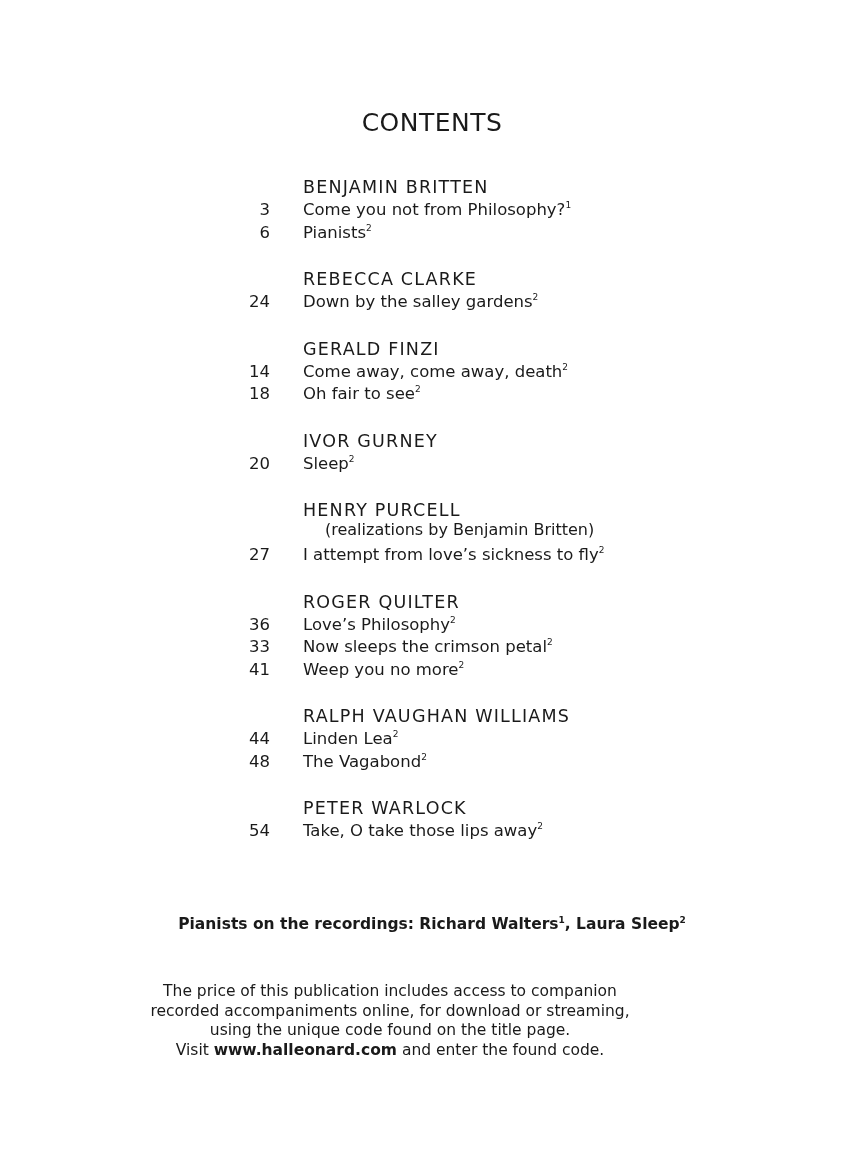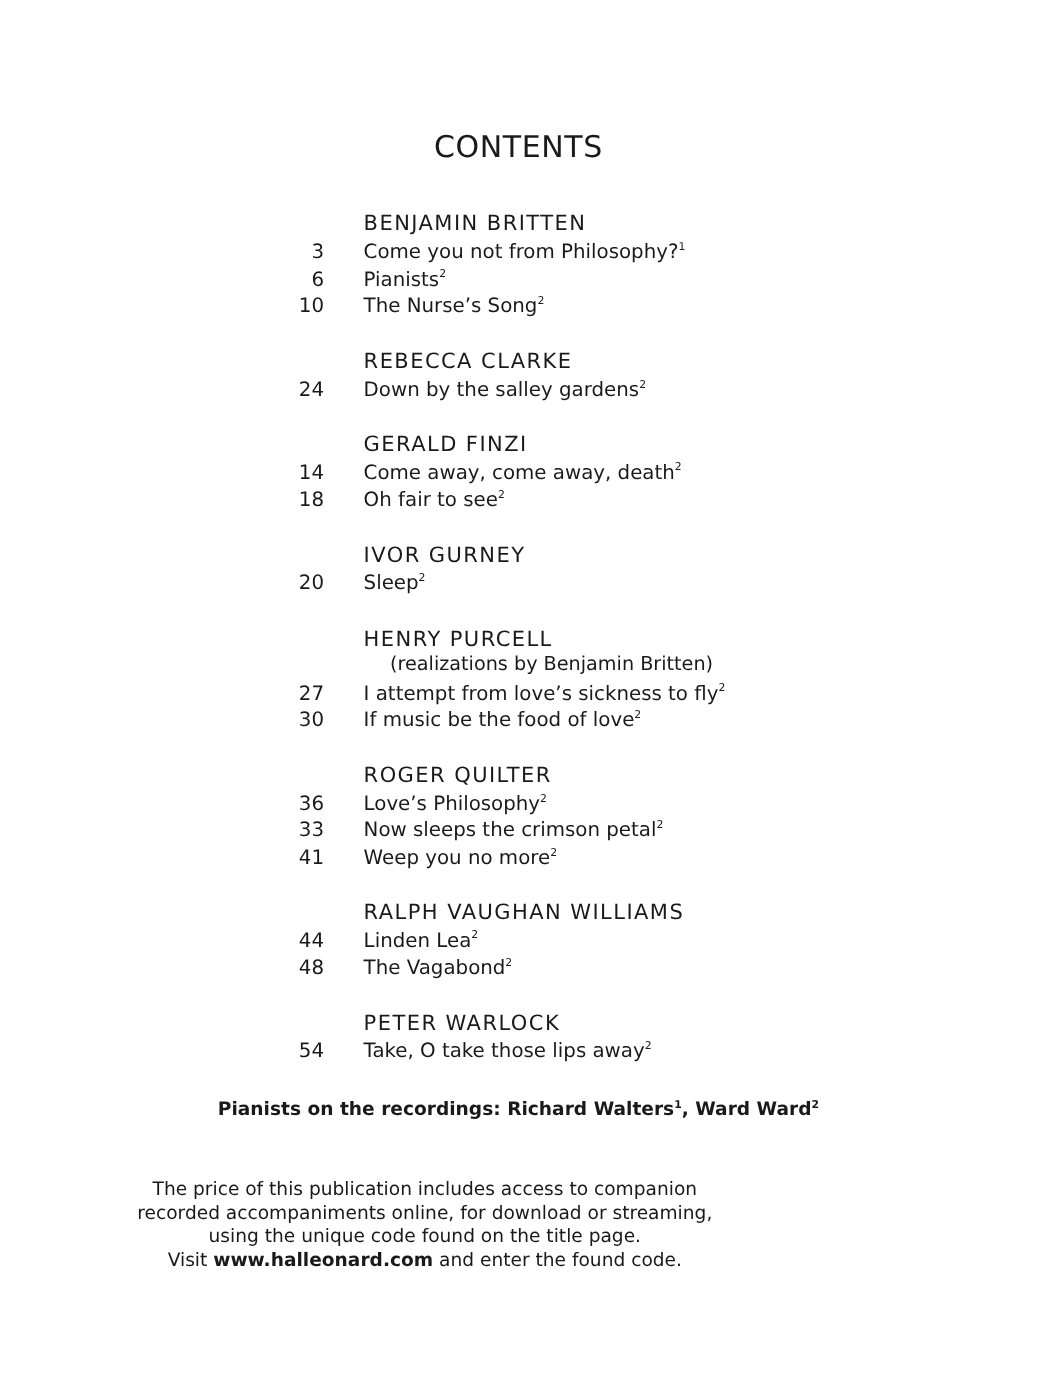--- a/index.html
+++ b/index.html
@@ -8,42 +8,38 @@
   .toc { position: absolute; top: 175px; left: 240px; width: 500px; }
   .section { margin-bottom: 23px; }
   .composer { margin-left: 63px; font-size: 17.5px; letter-spacing: 1.2px; line-height: 24px; height: 24px; font-weight: normal; }
   .note { margin-left: 85px; font-size: 16px; line-height: 16px; margin-bottom: 6px; }
   .row { display: flex; font-size: 16.5px; line-height: 22.5px; height: 22.5px; }
   .page { width: 30px; text-align: right; }
   .song { margin-left: 33px; white-space: nowrap; }
   .song sup { font-size: 9px; vertical-align: 7px; line-height: 0; }
   .pianists { position: absolute; top: 915px; left: 0; width: 864px; text-align: center; font-weight: bold; font-size: 15.5px; }
   .pianists sup { font-size: 9px; vertical-align: 6px; line-height: 0; }
-  .blurb { position: absolute; top: 982px; left: 0; width: 708px; text-align: center; font-size: 15.5px; line-height: 19.7px; }
+  .blurb { position: absolute; top: 982px; left: 0; width: 708px; text-align: center; font-size: 15.5px; line-height: 19.7px; padding-left: 36px; }
   .blurb b { font-weight: bold; text-align: center; }
 </style>
 </head>
 <body>
 
 <div class="title">CONTENTS</div>
 
 <div class="toc" id="toc">
     <div class="section">
       <div class="composer">BENJAMIN BRITTEN</div>
       <div class="row">
         <span class="page">3</span>
         <span class="song"><span>Come you not from Philosophy?</span><sup>1</sup></span>
       </div>
       <div class="row">
         <span class="page">6</span>
         <span class="song"><span>Pianists</span><sup>2</sup></span>
-      </div>
-      <div class="row">
-        <span class="page">10</span>
-        <span class="song"><span>The Nurse’s Song</span><sup>2</sup></span>
       </div>
     </div>
     <div class="section">
       <div class="composer">REBECCA CLARKE</div>
       <div class="row">
         <span class="page">24</span>
         <span class="song"><span>Down by the salley gardens</span><sup>2</sup></span>
       </div>
     </div>
     <div class="section">
@@ -63,24 +59,20 @@
         <span class="page">20</span>
         <span class="song"><span>Sleep</span><sup>2</sup></span>
       </div>
     </div>
     <div class="section">
       <div class="composer">HENRY PURCELL</div>
       <div class="note">(realizations by Benjamin Britten)</div>
       <div class="row">
         <span class="page">27</span>
         <span class="song"><span>I attempt from love’s sickness to fly</span><sup>2</sup></span>
-      </div>
-      <div class="row">
-        <span class="page">30</span>
-        <span class="song"><span>If music be the food of love</span><sup>2</sup></span>
       </div>
     </div>
     <div class="section">
       <div class="composer">ROGER QUILTER</div>
       <div class="row">
         <span class="page">36</span>
         <span class="song"><span>Love’s Philosophy</span><sup>2</sup></span>
       </div>
       <div class="row">
         <span class="page">33</span>
@@ -104,20 +96,20 @@
     </div>
     <div class="section">
       <div class="composer">PETER WARLOCK</div>
       <div class="row">
         <span class="page">54</span>
         <span class="song"><span>Take, O take those lips away</span><sup>2</sup></span>
       </div>
     </div>
   </div>
 
-<div class="pianists"><span>Pianists on the recordings: </span><span>Richard Walters</span><sup>1</sup><span>, </span><span>Ward Ward</span><sup>2</sup></div>
+<div class="pianists"><span>Pianists on the recordings: </span><span>Richard Walters</span><sup>1</sup><span>, </span><span>Laura Sleep</span><sup>2</sup></div>
 
 <div class="blurb">
   <div>The price of this publication includes access to companion</div>
   <div>recorded accompaniments online, for download or streaming,</div>
   <div>using the unique code found on the title page.</div>
   <div><span>Visit </span><b>www.halleonard.com</b><span> and enter the found code.</span></div>
 </div>
 
 </body></html>

